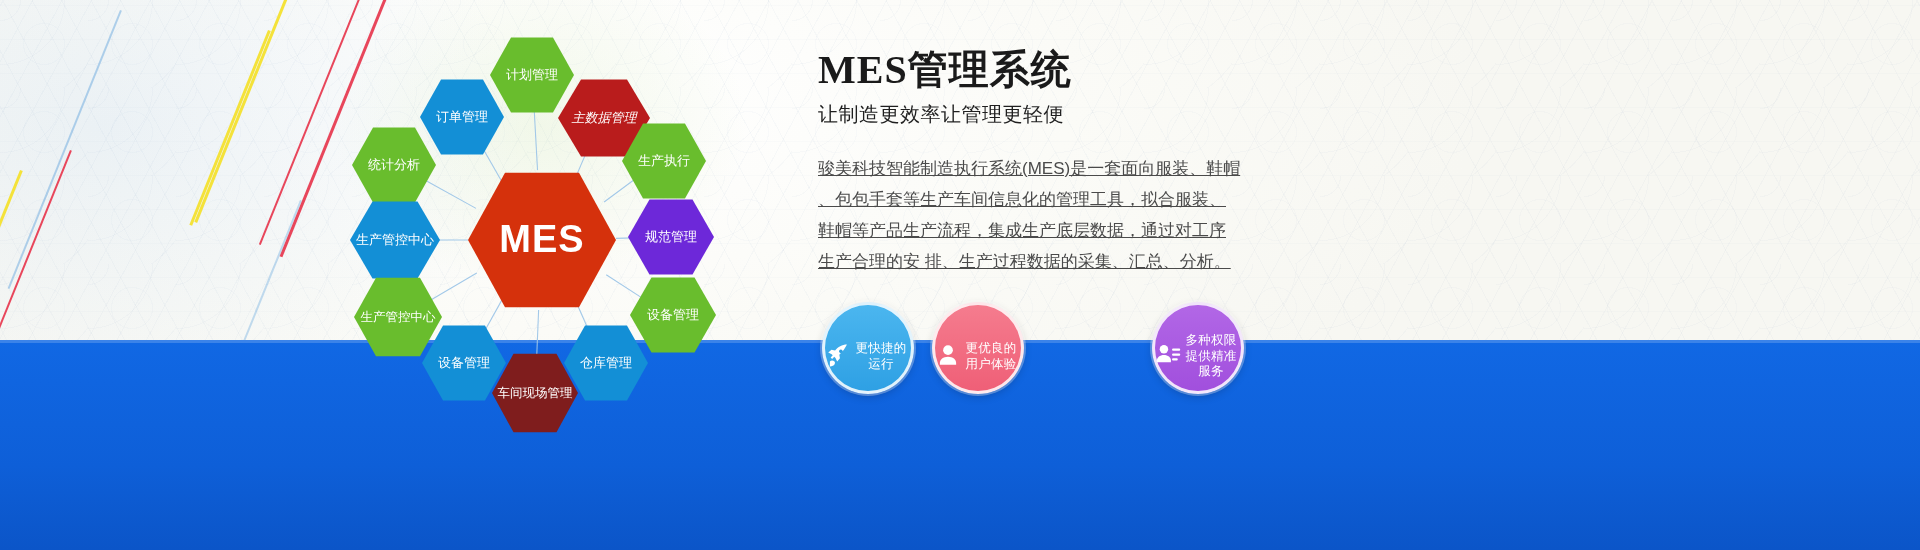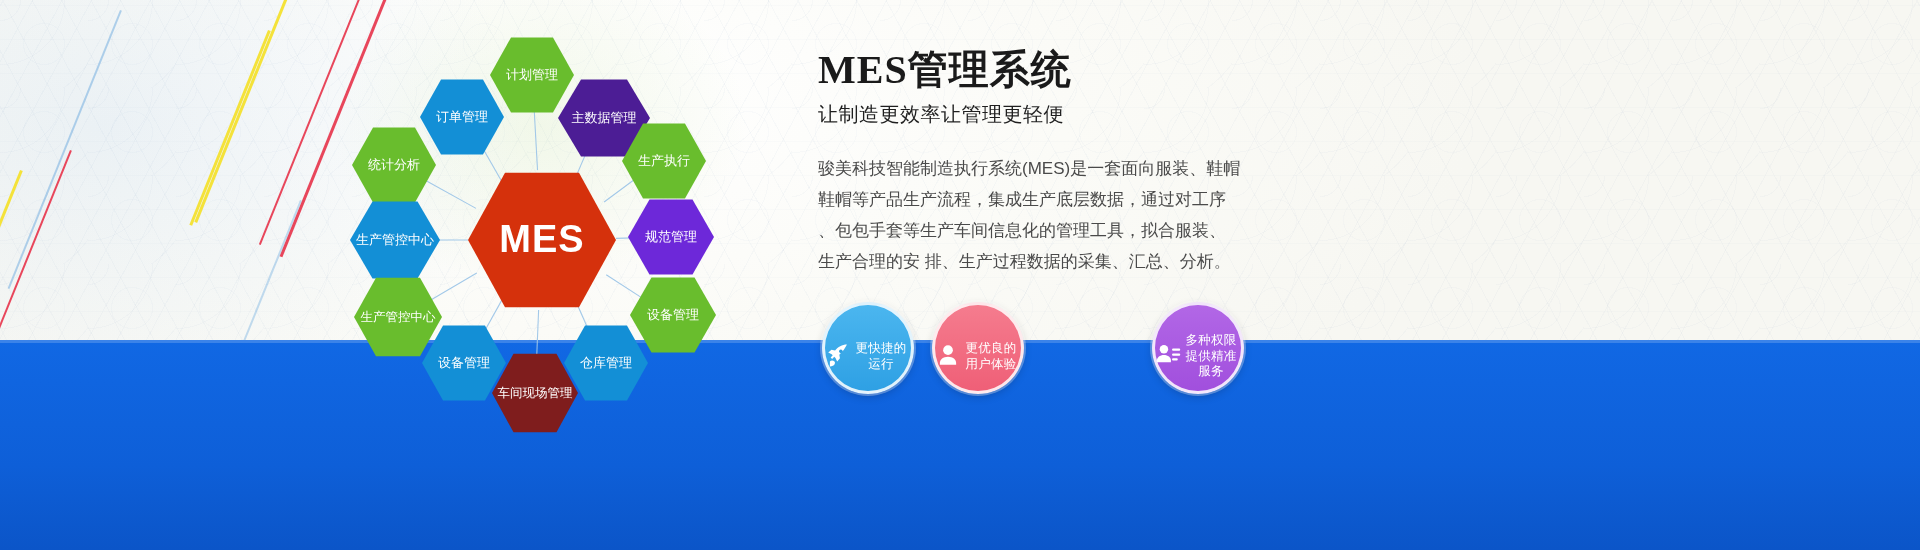--- a/index.html
+++ b/index.html
@@ -63,21 +63,21 @@
   .hex-blue{background:#138fd6;}
   .hex-center{background:#d5310c;color:#fff;font-weight:bold;letter-spacing:1px;}
 
   
   #right{position:absolute;left:818px;top:48px;width:470px;}
   .title{font-family:"Liberation Serif","DejaVu Serif",serif;font-weight:bold;
     font-size:40px;color:#1a1a1a;letter-spacing:1px;line-height:1.08;margin:0;}
   .subtitle{font-size:20px;color:#1f1f1f;margin:10px 0 0 0;letter-spacing:.5px;}
   .para{margin:26px 0 0 0;font-size:17px;line-height:1.82;color:#4a4a4a;
     text-align:justify;}
-  .para p{margin:0;}
+  .para p{margin:0;text-decoration:underline;}
 
   
   #badges{position:absolute;left:822px;top:302px;width:480px;height:100px;}
   .badge{position:absolute;width:92px;height:92px;border-radius:50%;
     box-sizing:border-box;border:3px solid rgba(255,255,255,.85);
     display:flex;flex-direction:row;align-items:center;justify-content:flex-start;
     padding-top:13px;
     box-shadow:0 0 0 2px rgba(255,255,255,.30), 0 3px 9px rgba(0,0,0,.18);}
   .badge .bi{width:26px;height:26px;display:block;}
   .badge .bl{margin-top:4px;font-size:12.5px;color:#fff;line-height:1.25;
@@ -127,21 +127,21 @@
           <line x1="198.61791694300445" y1="291.9268523946378" x2="196.37111475283604" y2="347.0292590421449" stroke="#9ec6e8" stroke-width="1.1"></line>
         </g>
     </svg>
     <div id="hexnodes">
         <div class="hex hex-green" style="left: 150px; top: 18px; width: 84px; height: 78px; font-size: 13px; background: rgb(105, 189, 45);">
           <span>计划管理</span>
         </div>
         <div class="hex hex-blue" style="left: 80px; top: 60px; width: 84px; height: 78px; font-size: 13px; background: rgb(19, 143, 214);">
           <span>订单管理</span>
         </div>
-        <div class="hex hex-blue" style="left: 218px; top: 60px; width: 92px; height: 80px; font-size: 13px; background: #4c1d95;">
+        <div class="hex hex-blue" style="left: 218px; top: 60px; width: 92px; height: 80px; font-size: 13px; background: #b91c1c; font-style: italic;">
           <span>主数据管理</span>
         </div>
         <div class="hex hex-green" style="left: 12px; top: 108px; width: 84px; height: 78px; font-size: 13px; background: rgb(105, 189, 45);">
           <span>统计分析</span>
         </div>
         <div class="hex hex-green" style="left: 282px; top: 104px; width: 84px; height: 78px; font-size: 13px; background: rgb(105, 189, 45);">
           <span>生产执行</span>
         </div>
         <div class="hex hex-blue" style="left: 10px; top: 182px; width: 90px; height: 80px; font-size: 13px; background: rgb(19, 143, 214);">
           <span>生产管控中心</span>
@@ -168,22 +168,22 @@
           <span>MES</span>
         </div>
       </div>
   </div>
 
   <div id="right">
     <h1 class="title">MES管理系统</h1>
     <div class="subtitle">让制造更效率让管理更轻便</div>
     <div class="para" id="para">
         <p>骏美科技智能制造执行系统(MES)是一套面向服装、鞋帽</p>
+        <p>、包包手套等生产车间信息化的管理工具，拟合服装、</p>
         <p>鞋帽等产品生产流程，集成生产底层数据，通过对工序</p>
-        <p>、包包手套等生产车间信息化的管理工具，拟合服装、</p>
         <p>生产合理的安 排、生产过程数据的采集、汇总、分析。</p>
       </div>
   </div>
 
   <div id="badges">
       <div class="badge b1">
         <span>
           <svg class="bi" viewBox="0 0 32 32" fill="#fff">
             <path d="M27 3c-6 0-11 3-14.6 7.4L8 9.6 4 13l4.2 2.1 1.3 1.3L7 19l1.8 1.8 2.6-2.5 1.5 1.5 2.1 4.2 3.4-4-0.8-4.4C22 12 25 7 27 3z"></path>
             <circle cx="19.5" cy="11.5" r="2.2" fill="#2ea0e4"></circle>

